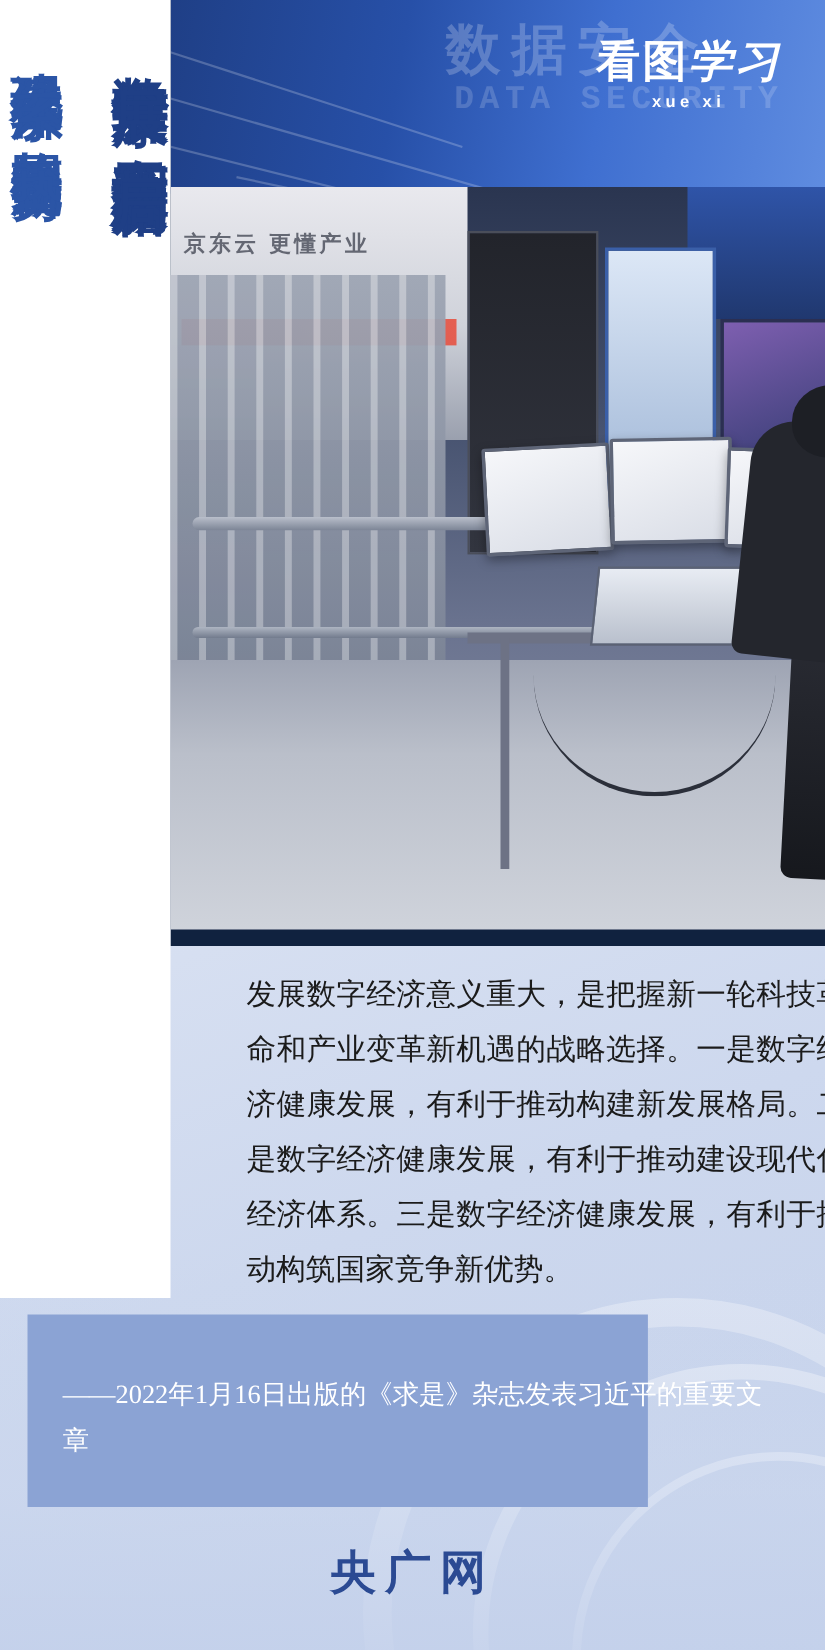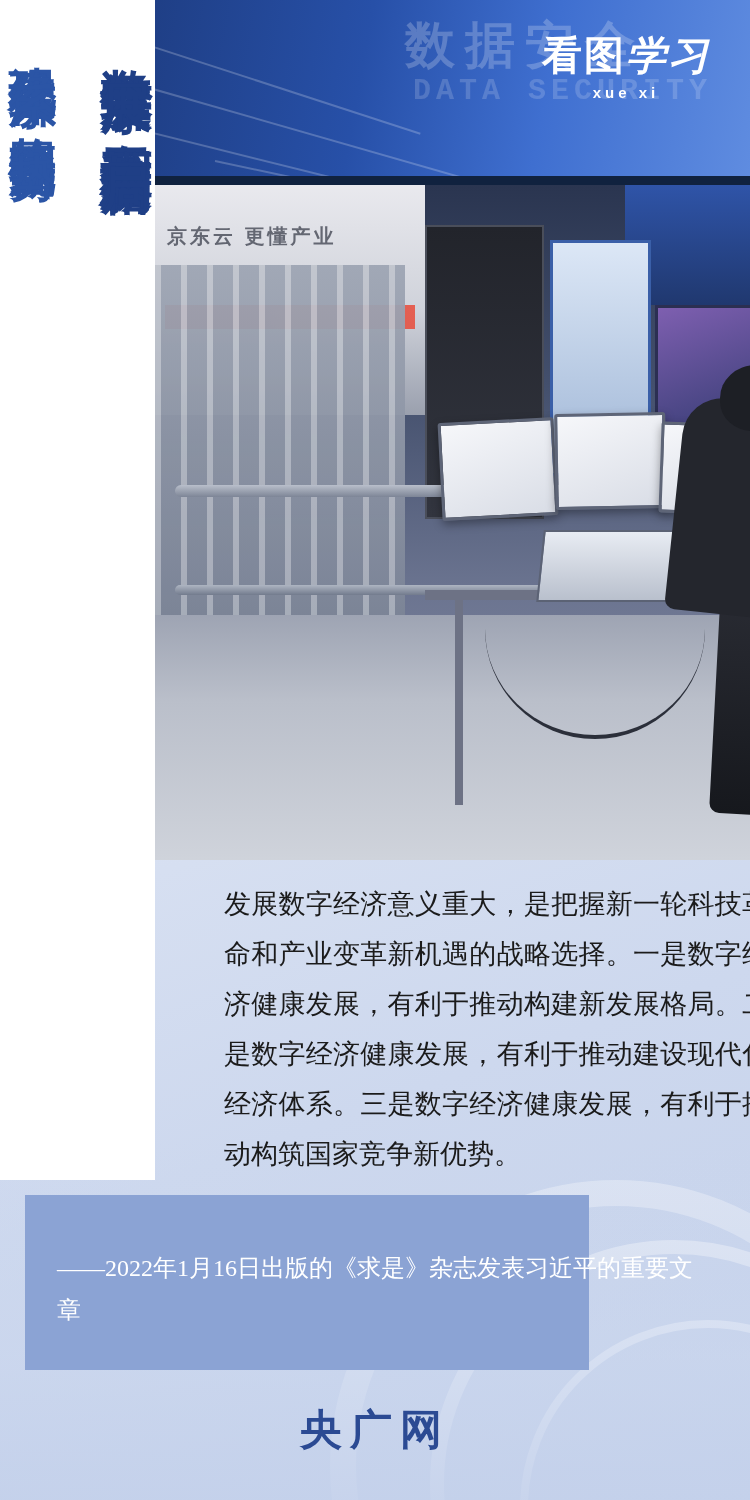--- a/index.html
+++ b/index.html
@@ -92,21 +92,21 @@
   .logo-wrap .logo-sub {
     margin-top: 8px;
     font-size: 15px;
     letter-spacing: 4px;
     font-weight: bold;
   }
 
   
   .photo {
     position: absolute;
-    left: 0; top: 185px; width: 595px; height: 675px;
+    left: 0; top: 170px; width: 595px; height: 675px;
     overflow: hidden;
     background: linear-gradient(180deg, #2a3550 0%, #44506d 30%, #6b7490 60%, #8e93a8 100%);
   }
   .ph { position: absolute; }
   .ph-booth-left {
     left: 0; top: 0; width: 270px; height: 230px;
     background: linear-gradient(180deg, #e9e9ee 0%, #cfd2da 55%, #9aa0ae 100%);
   }
   .ph-banner-red {
     left: 10px; top: 120px; width: 250px; height: 24px;

